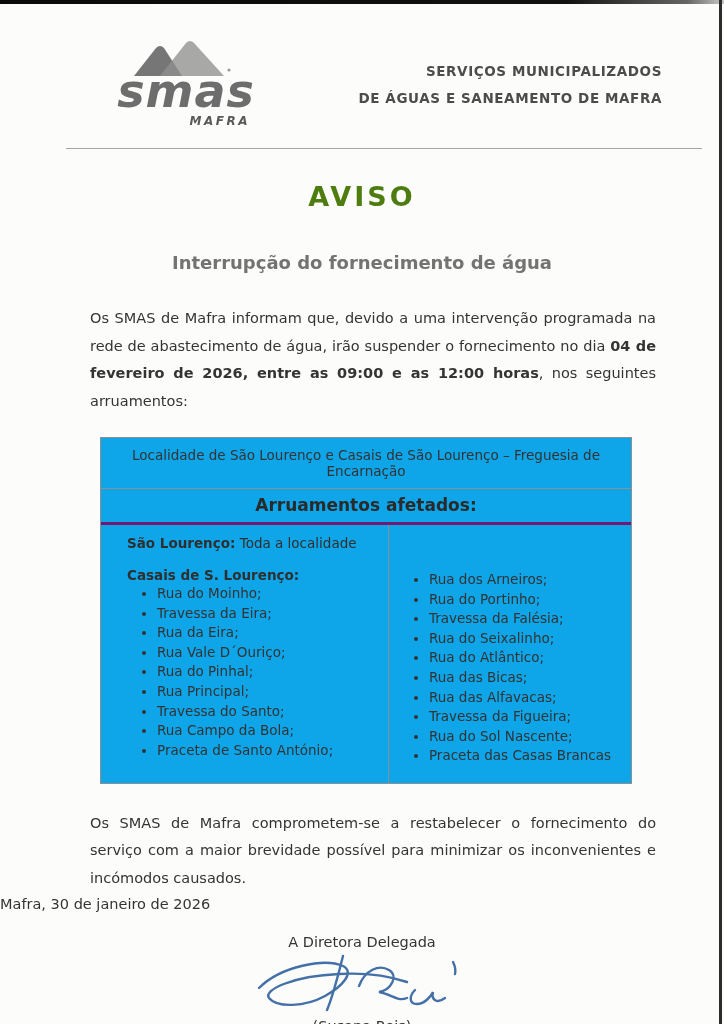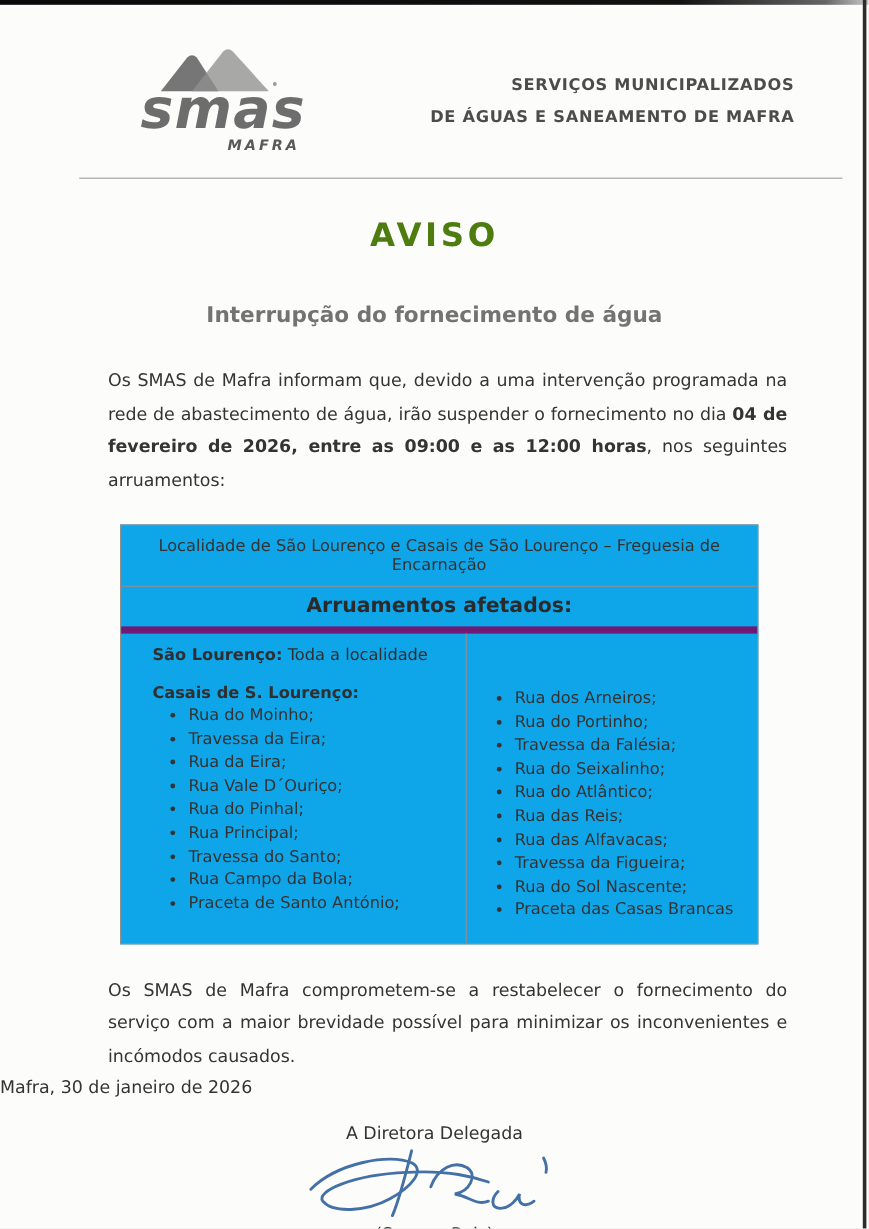--- a/index.html
+++ b/index.html
@@ -33,21 +33,21 @@
   .header-rule { border:0; border-top:1px solid #a5a5a5; margin:20px 22px 0 66px; height:0; }
 
   .title { text-align:center; font-size:27px; font-weight:bold; letter-spacing:3px; margin-top:32px; color:#4d7c0f; }
   .subtitle { text-align:center; font-size:18px; font-weight:bold; margin-top:40px; color:#737373; }
 
   .para { margin:32px 68px 0 90px; font-size:14.5px; line-height:1.9; text-align:justify; color:#343434; }
 
   
   .aff-table { margin:22px 92px 0 100px; border:1px solid #8f8f8f; background:#0ea5e9; }
   .row-locality { padding:9px 10px; text-align:center; font-size:13.5px; border-bottom:1px solid #8f8f8f; color:#333; }
-  .row-affected { padding:6px 10px 7px; text-align:center; font-size:17px; font-weight:bold; border-bottom:6px solid #701a75; color:#2a2a2a; }
+  .row-affected { padding:6px 10px 7px; text-align:center; font-size:17px; font-weight:bold; border-bottom:3px solid #701a75; color:#2a2a2a; }
   .table-body { display:flex; align-items:stretch; }
   .col-left { width:53%; border-right:1px solid #8f8f8f; padding:10px 6px 16px 26px; font-size:13.5px; }
   .col-right { width:47%; padding:10px 6px 16px 10px; font-size:13.5px; }
   .sl-line { margin:0 0 16px 0; }
   .bold { font-weight:bold; }
   .casais-label { font-weight:bold; margin:0; }
   ul.street-list { list-style:disc; margin:2px 0 0 0; padding-left:30px; line-height:1.3; }
   ul.street-list li { margin:2px 0; color:#333; }
   .col-right ul.street-list { margin-top:36px; }
 
@@ -105,21 +105,21 @@
           <li>Praceta de Santo António;</li>
         </ul>
       </div>
       <div class="col-right">
         <ul class="street-list">
           <li>Rua dos Arneiros;</li>
           <li>Rua do Portinho;</li>
           <li>Travessa da Falésia;</li>
           <li>Rua do Seixalinho;</li>
           <li>Rua do Atlântico;</li>
-          <li>Rua das Reis;</li>
+          <li>Rua das Bicas;</li>
           <li>Rua das Alfavacas;</li>
           <li>Travessa da Figueira;</li>
           <li>Rua do Sol Nascente;</li>
           <li>Praceta das Casas Brancas</li>
         </ul>
       </div>
     </div>
   </div>
 
   <p class="para" style="margin-top:26px;">Os SMAS de Mafra comprometem-se a restabelecer o fornecimento do serviço com a maior brevidade possível para minimizar os inconvenientes e incómodos causados.</p>

